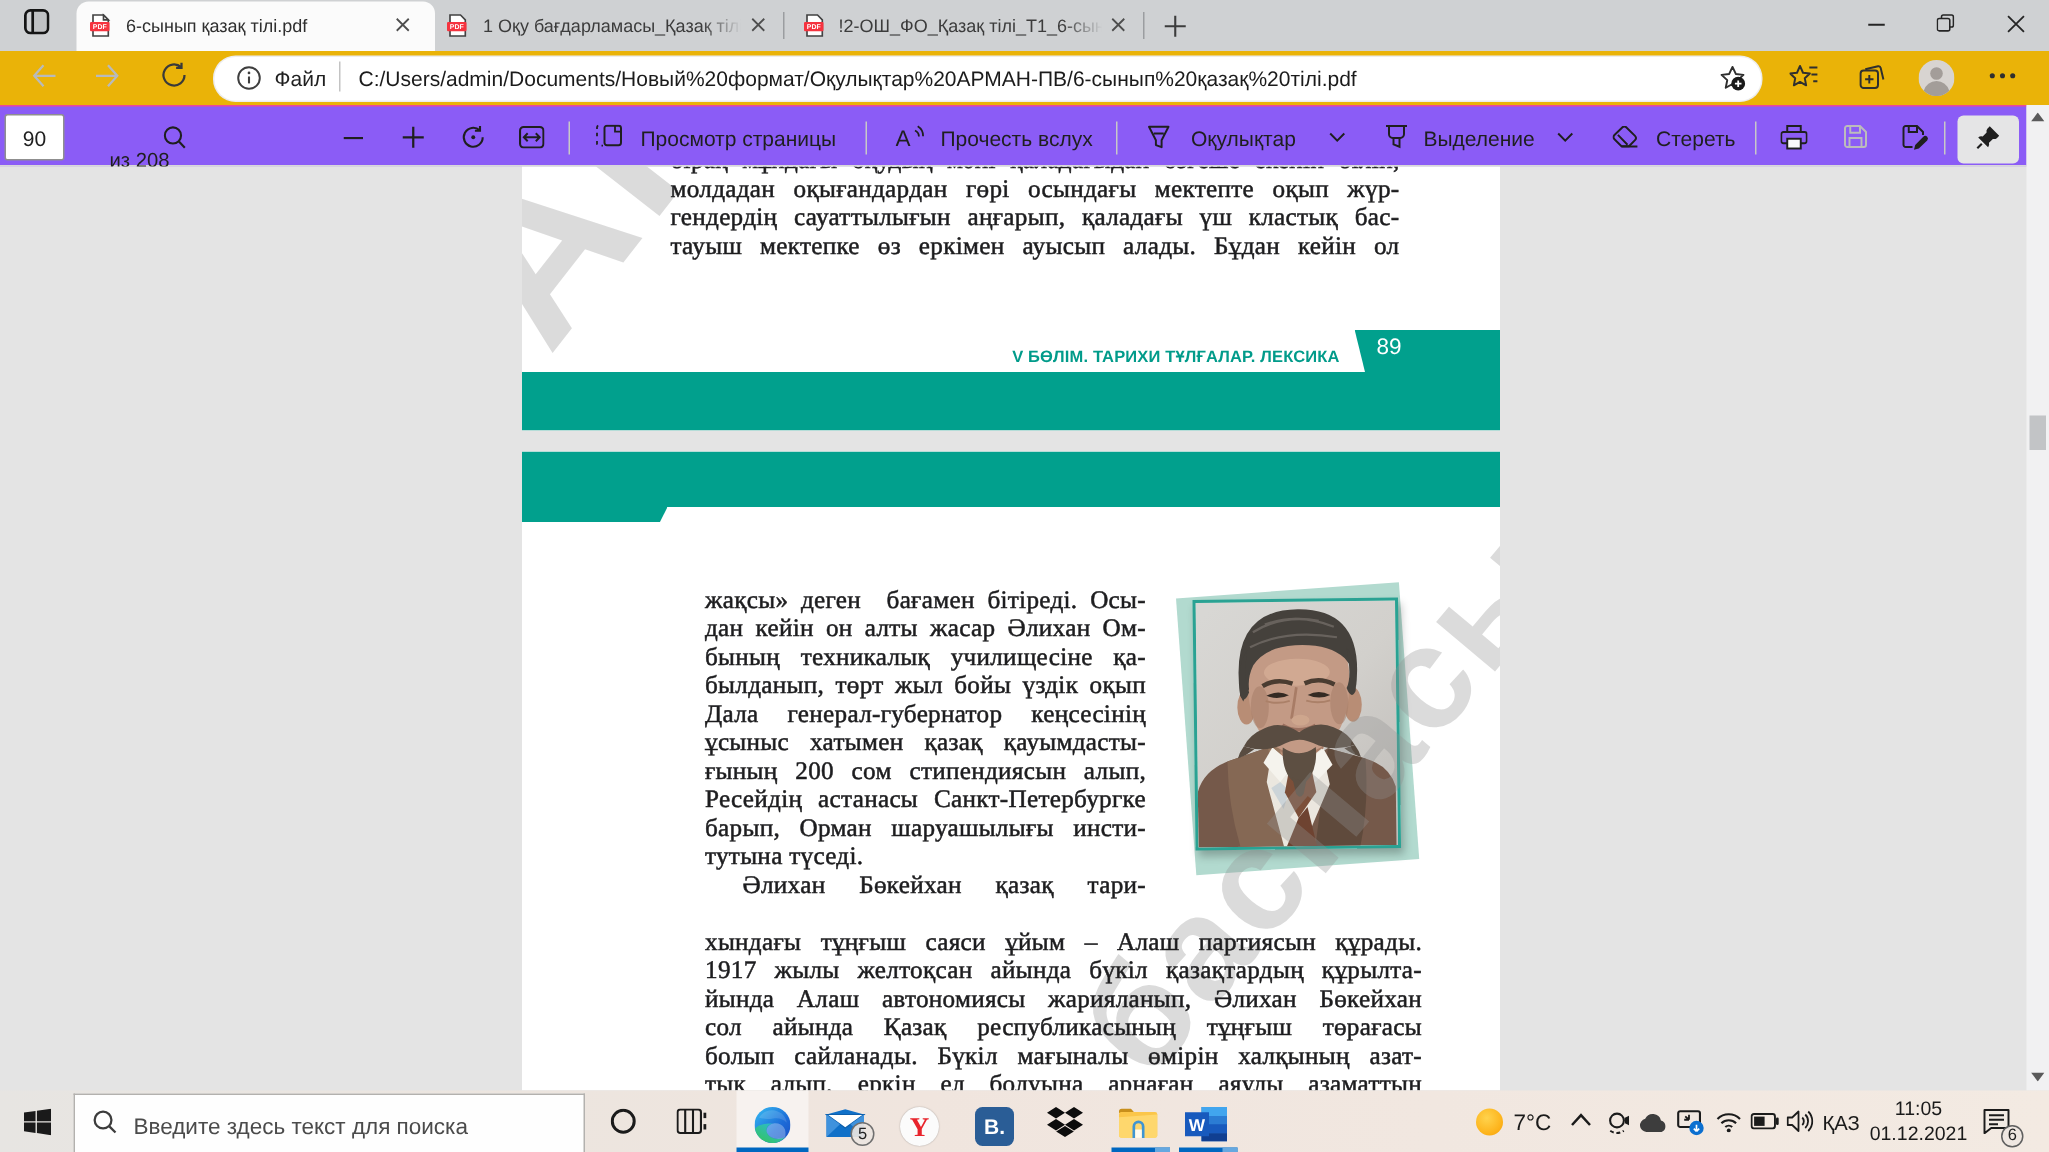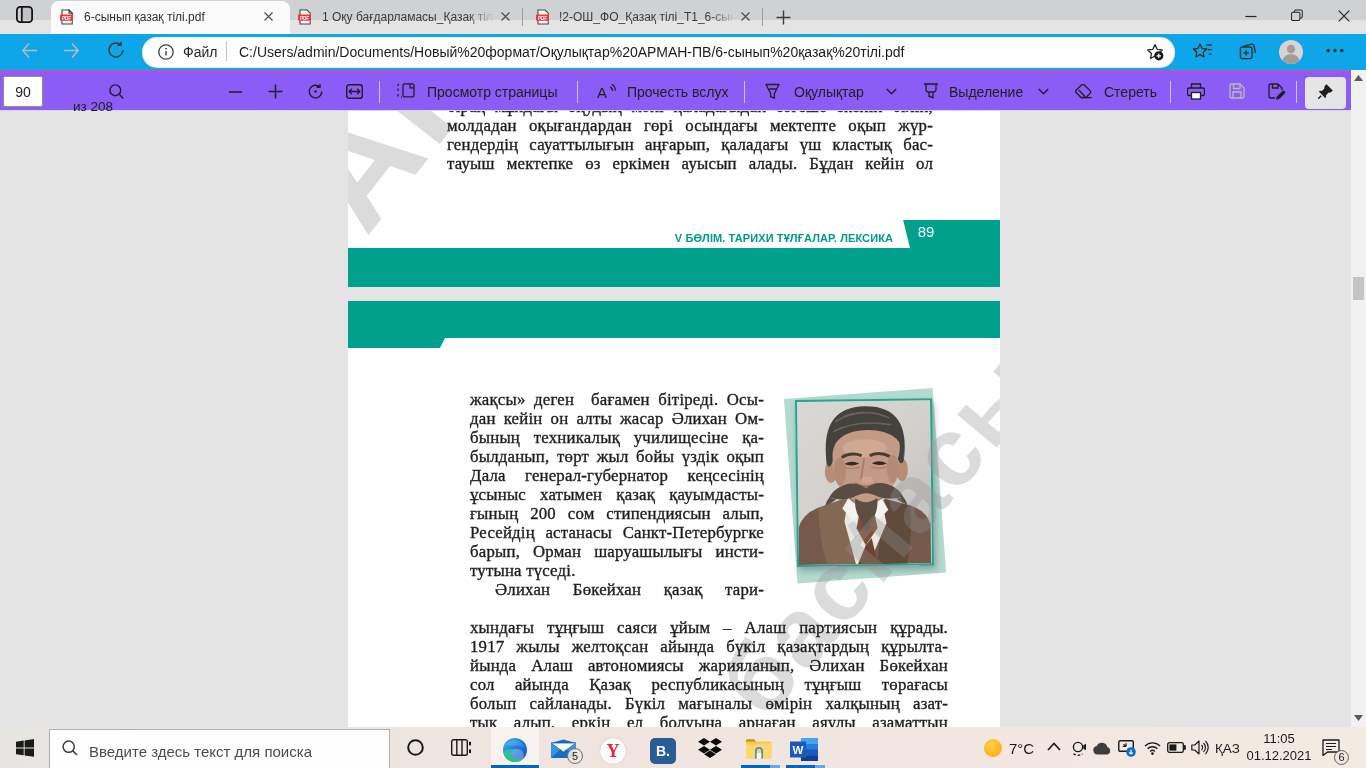--- a/index.html
+++ b/index.html
@@ -2,27 +2,27 @@
 <html><head>
 <meta charset="utf-8">
 <style>
   * { margin:0; padding:0; box-sizing:border-box; }
   html,body { width:1366px; height:768px; overflow:hidden; background:#e4e4e4; }
   body { font-family:"Liberation Sans", sans-serif; }
   #screen { position:absolute; left:0; top:0; width:1366px; height:768px; overflow:hidden; }
   .abs { position:absolute; }
 
   
-  #tabstrip { left:0; top:0; width:1366px; height:20px; background:#cfd1d3; }
+  #tabstrip { left:0; top:0; width:1366px; height:34px; background:#cfd1d3; }
   .tabtitle { font-size:12px; color:#3c3c3c; white-space:nowrap; overflow:hidden; }
   .pdfico { width:16px; height:16px; }
   .tabsep { width:1px; height:18px; top:8px; background:#9b9da0; }
 
   
-  #navbar { left:0; top:34px; width:1366px; height:36px; background:#0ea5e9; }
+  #navbar { left:0; top:34px; width:1366px; height:36px; background:#eab308; }
   #addr { left:143px; top:3.5px; width:1031px; height:29px; background:#ffffff; border-radius:14px; box-shadow:0 0 0 1px #ededee; }
 
   
   #pdfbar { left:0; top:70px; width:1351px; height:41px; background:#8b5cf6; border-top:1px solid #ec4899; border-bottom:1px solid #d8d8d8; }
   .tbtxt { font-size:14px; color:#1f1f1f; white-space:nowrap; }
   .tbsep { width:1px; height:22px; top:10px; background:#c8c8c8; }
 
   
   #viewport { left:0; top:111px; width:1351px; height:616px; background:#e4e4e4; overflow:hidden; }
   .sheet { background:#ffffff; left:348px; width:652px; overflow:hidden; }

